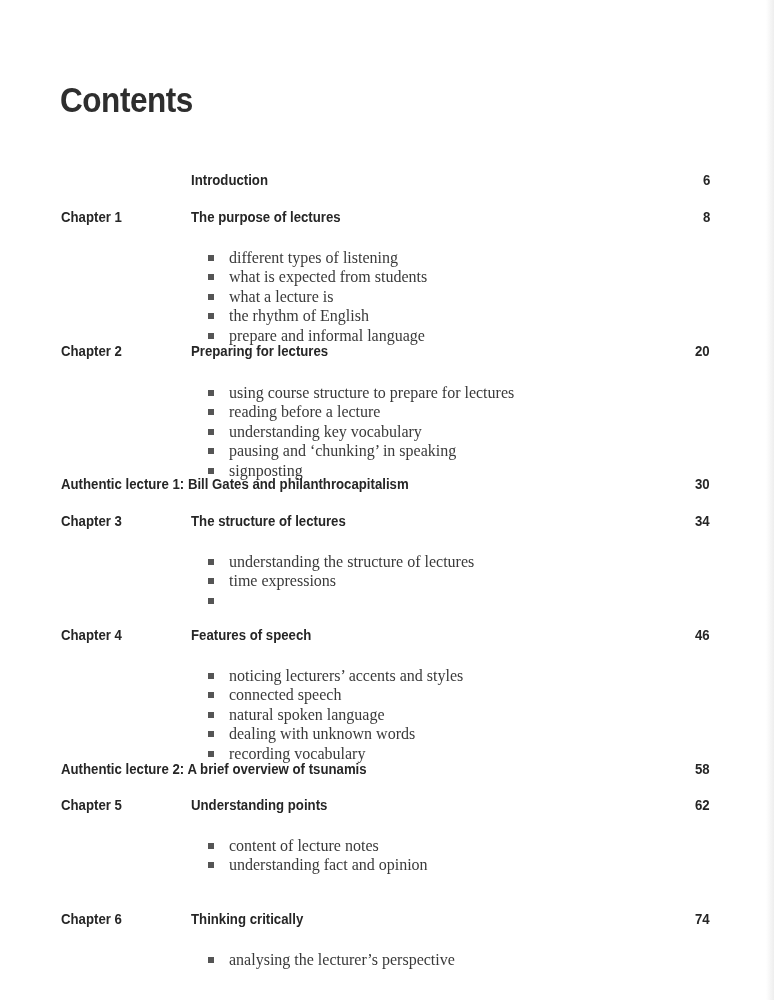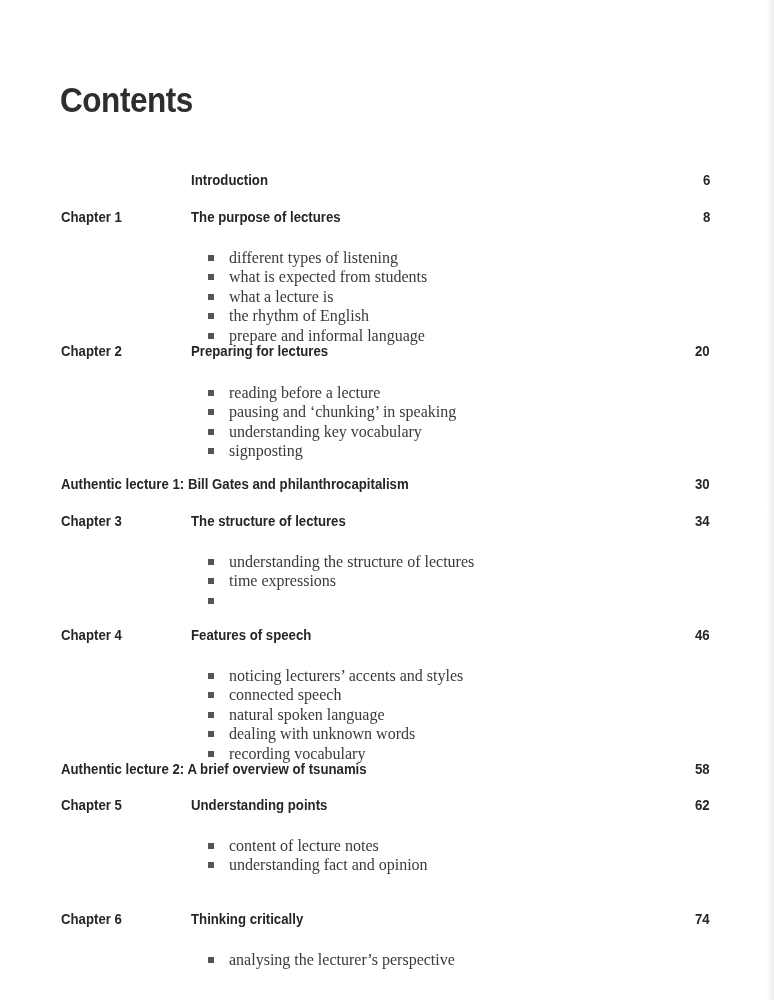--- a/index.html
+++ b/index.html
@@ -59,23 +59,24 @@
     <li><span class="sq"></span><span>the rhythm of English</span></li>
     <li><span class="sq"></span><span>prepare and informal language</span></li>
   </ul>
 </div>
 
 <div class="row" style="top:342px">
   <span class="label">Chapter 2</span>
   <span class="head">Preparing for lectures</span>
   <span class="page">20</span>
   <ul class="bullets" style="top:24px">
+    <li><span class="sq"></span><span>using course structure to prepare for lectures</span></li>
     <li><span class="sq"></span><span>reading before a lecture</span></li>
+    <li><span class="sq"></span><span>understanding key vocabulary</span></li>
     <li><span class="sq"></span><span>pausing and ‘chunking’ in speaking</span></li>
-    <li><span class="sq"></span><span>understanding key vocabulary</span></li>
     <li><span class="sq"></span><span>signposting</span></li>
   </ul>
 </div>
 
 <div class="row" style="top:475px">
   <span class="full">Authentic lecture 1: Bill Gates and philanthrocapitalism</span>
   <span class="page">30</span>
 </div>
 
 <div class="row" style="top:512px">

